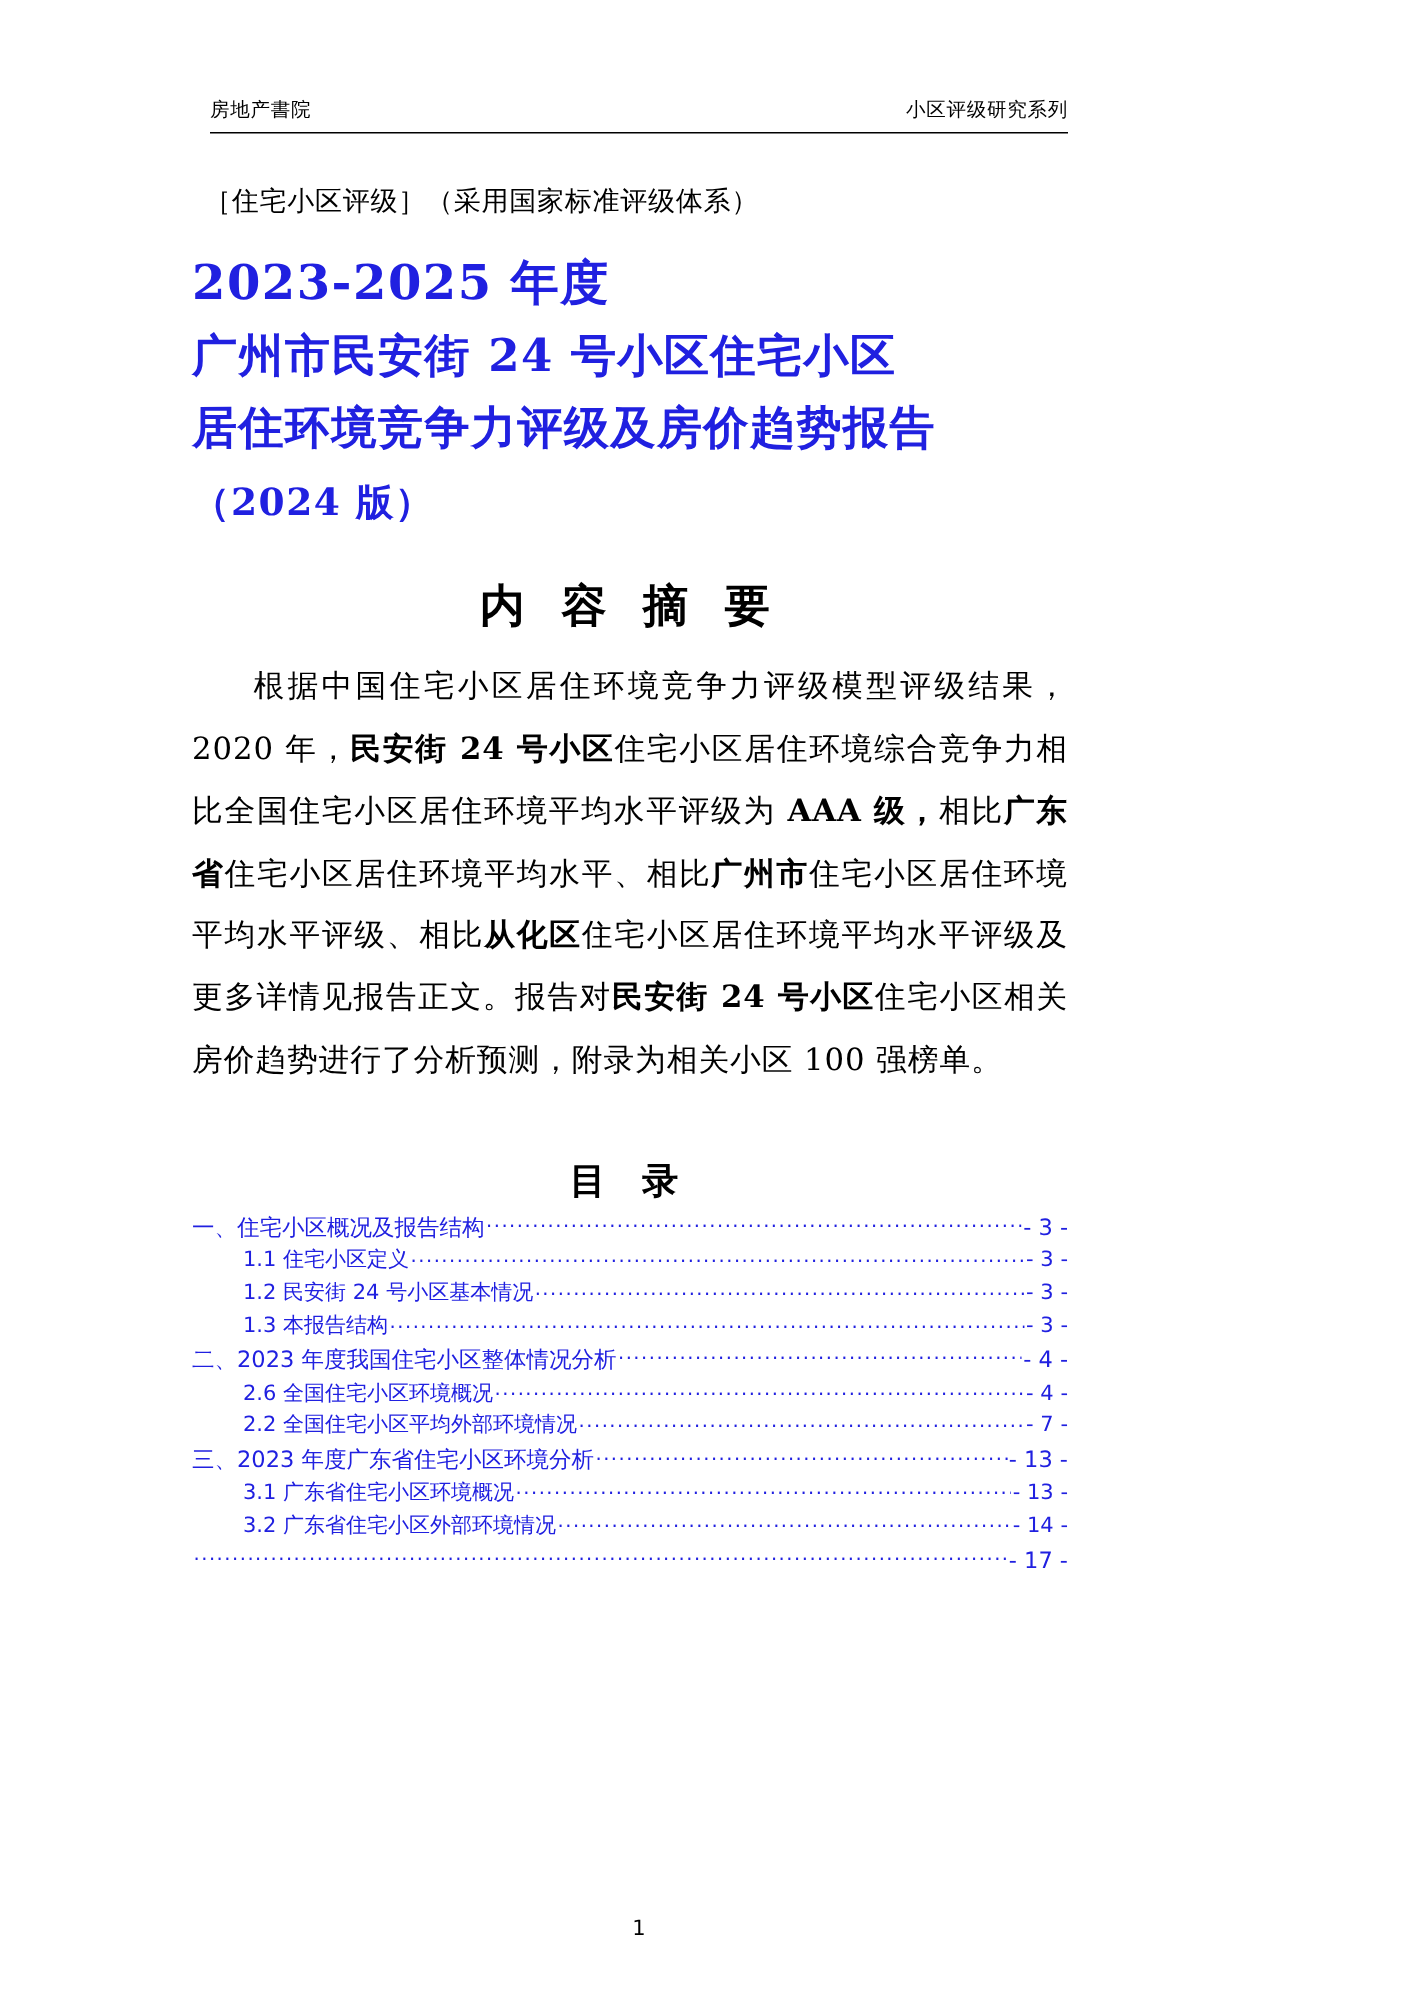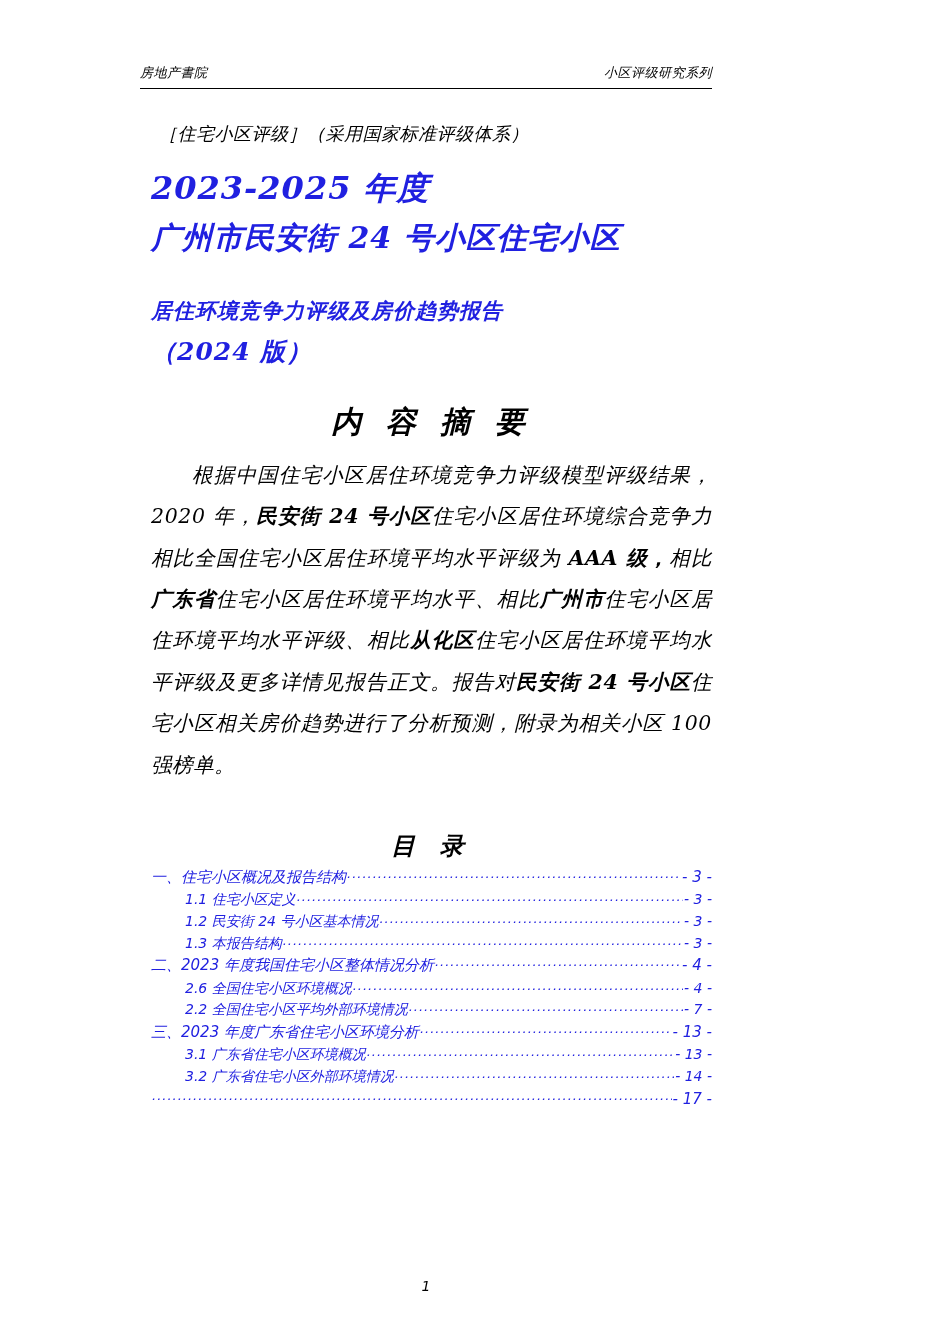--- a/index.html
+++ b/index.html
@@ -14,21 +14,20 @@
     color: #000000;
     position: relative;
     overflow: hidden;
   }
   .page {
     position: relative;
     width: 852px;
     height: 1344px;
     box-sizing: border-box;
     padding: 0 140px;
-    font-style: italic;
   }
   
   .header {
     position: absolute;
     left: 140px;
     right: 140px;
     top: 64px;
     display: flex;
     justify-content: space-between;
     align-items: baseline;
@@ -41,21 +40,21 @@
     position: absolute;
     left: 140px;
     right: 140px;
     top: 88px;
     border-bottom: 1px solid #000;
     height: 0;
   }
   
   .content {
     position: absolute;
-    left: 151px;
+    left: 128px;
     right: 140px;
     top: 122px;
   }
   .bracket-line {
     font-size: 18px;
     letter-spacing: 0.5px;
     margin: 0 0 18px 8px;
     font-family: "DejaVu Serif", "Liberation Serif", serif;
   }
   .title-block {
@@ -67,24 +66,23 @@
     font-size: 32px;
     line-height: 1.55;
     letter-spacing: 1px;
   }
   .title-2 {
     font-size: 30px;
     line-height: 1.62;
     letter-spacing: 1px;
   }
   .title-3 {
-    font-size: 21px;
+    font-size: 30px;
     line-height: 1.62;
     letter-spacing: 1px;
-    margin-top: 32px;
   }
   .title-ver {
     font-size: 25px;
     line-height: 1.9;
     letter-spacing: 1px;
   }
   .section-heading {
     text-align: center;
     font-size: 30px;
     font-weight: bold;

